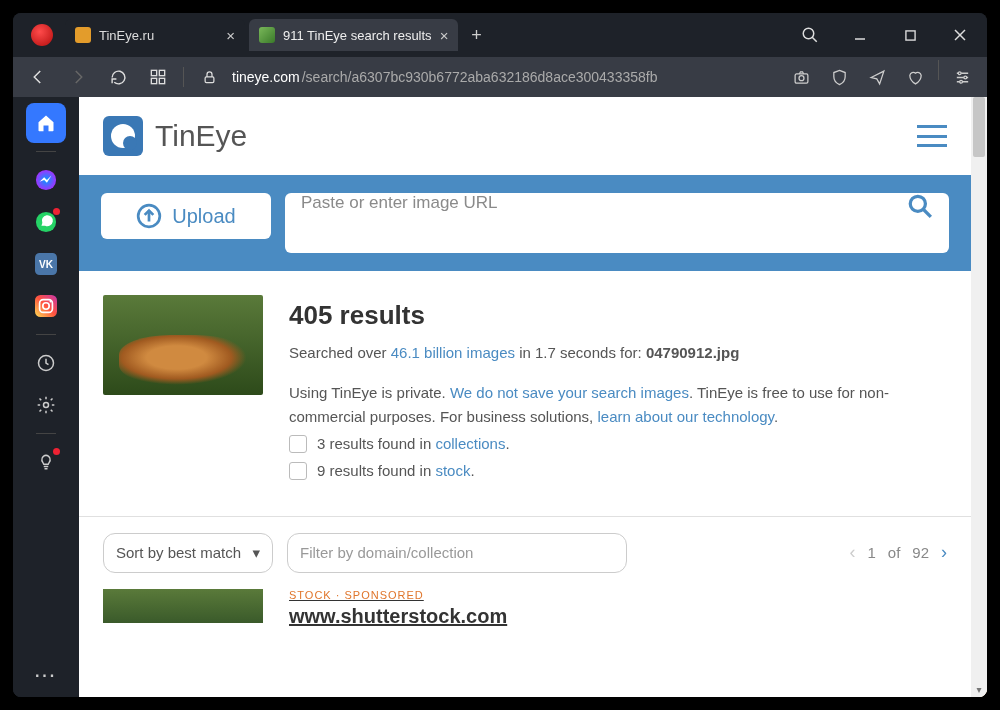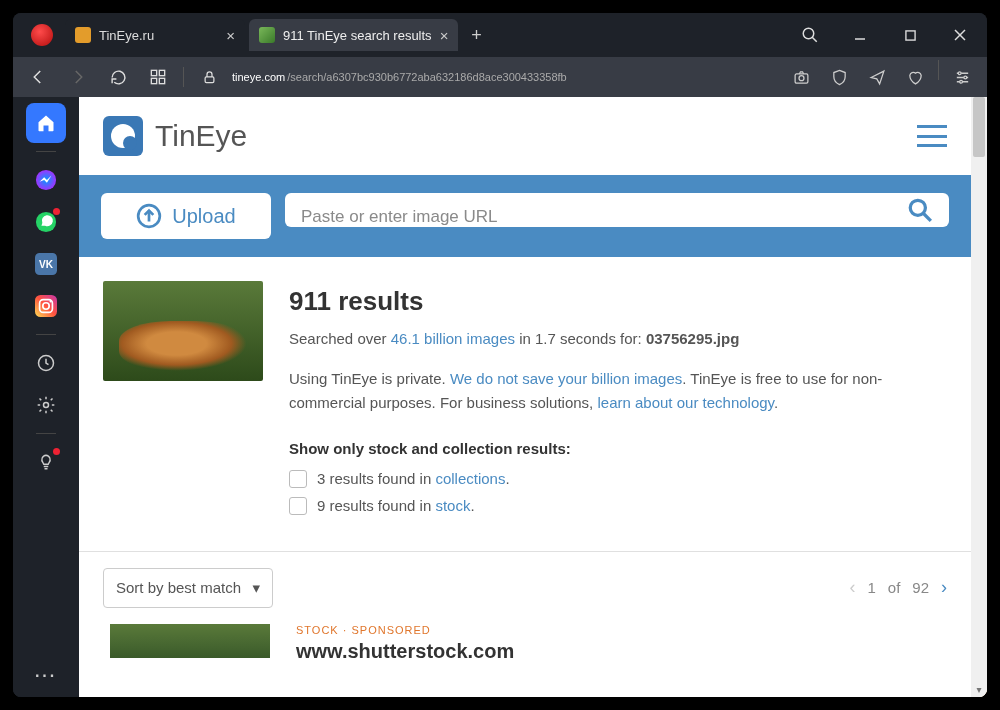--- a/index.html
+++ b/index.html
@@ -23,21 +23,21 @@
   .winbtn { width: 46px; height: 44px; display: flex; align-items: center; justify-content: center; color: #ddd; }
   .winbtn svg { stroke: #ddd; }
   .winbtn.search svg { stroke: #ddd; }
 
   
   .addrbar { height: 40px; background: #383c45; display: flex; align-items: center; color: #bbb; padding: 0 8px; gap: 6px; }
   .navbtn { width: 34px; height: 34px; display: flex; align-items: center; justify-content: center; border-radius: 4px; }
   .navbtn svg { stroke: #ddd; fill: none; }
   .navbtn.dim svg { stroke: #666; }
   .addr-sep { width: 1px; height: 20px; background: #555; margin: 0 2px; }
-  .url { font-size: 11px; color: #fff; flex: 1; display: flex; align-items: center; gap: 2px;}
+  .url { font-size: 14px; color: #fff; flex: 1; display: flex; align-items: center; gap: 2px;}
   .url .domain { color: #fff; }
   .url .path { color: #aaa; }
   .addr-right { display: flex; gap: 4px; }
   .addr-right .navbtn svg { stroke: #ccc; }
 
   
   .body-row { flex: 1; display: flex; background: #1e2229; overflow: hidden; }
   .sidebar { width: 66px; background: #1e2229; display: flex; flex-direction: column; align-items: center; padding-top: 6px; gap: 2px; }
   .side-item { width: 40px; height: 40px; display: flex; align-items: center; justify-content: center; border-radius: 8px; position: relative; }
   .side-item.active { background: #3478ff; }
@@ -55,46 +55,46 @@
   .logo-box { width: 40px; height: 40px; background:#3a78b5; border-radius:6px; display:flex; align-items:center; justify-content:center; margin-right:12px; position:relative;}
   .logo-box::before{content:""; position:absolute; width:24px;height:24px;border-radius:50%;background:#fff;}
   .logo-box::after{content:""; position:absolute; width:14px;height:14px;border-radius:50%;background:#3a78b5; right:6px; bottom:6px;}
   .logo-text { font-size: 30px; color: #555; }
   .hamburger { margin-left: auto; width: 30px; height: 22px; display: flex; flex-direction: column; justify-content: space-between; }
   .hamburger div { height: 3px; background: #4a8bc2; }
 
   .bluebar { background: #4a8bc2; padding: 18px 22px; display: flex; gap: 14px; }
   .upload-btn { background: #fff; border-radius: 6px; width: 170px; height: 46px; display: flex; align-items: center; justify-content: center; gap: 10px; color: #4a8bc2; font-size: 20px; }
   .upload-btn svg { stroke:#4a8bc2; fill:none;}
-  .url-input { flex: 1; background: #fff; border-radius: 6px; height: 34px; display: flex; align-items: flex-end; padding: 0 16px; }
+  .url-input { flex: 1; background: #fff; border-radius: 6px; height: 60px; display: flex; align-items: flex-start; padding: 0 16px; }
   .url-input input { border: none; outline: none; font-size: 17px; flex: 1; color:#333;}
   .url-input input::placeholder { color:#8a8a8a; }
   .url-input .mag svg { stroke:#4a8bc2; }
 
   .results { padding: 24px; display: flex; gap: 26px; }
   .thumb { width: 160px; height: 100px; background: linear-gradient(#5a7a3a,#2d4a1a); border-radius:2px; position:relative; overflow:hidden;}
   .thumb::before{content:"";position:absolute;left:10%;right:10%;top:40%;bottom:10%;background:radial-gradient(ellipse at 45% 45%, #d08a40 30%, #a05a20 55%, transparent 70%);border-radius:40%;}
   .res-body { flex: 1; font-size: 15px; color:#555; line-height:1.6;}
   .res-body h1 { font-size: 26px; color:#333; font-weight:bold; margin-bottom:4px;}
   .res-body a, .link { color:#4a8bc2; }
   .show-only { font-weight: bold; margin-top: 22px; margin-bottom:6px; color:#333;}
   .chk-row { display:flex; align-items:center; gap:10px; margin:3px 0;}
   .chk { width:18px; height:18px; border:1px solid #bbb; border-radius:3px; background:#fff;}
 
   .divider { height:1px; background:#e0e0e0; margin: 6px 0 0 0;}
   .toolbar-row { padding: 16px 24px; display:flex; gap:14px; align-items:center;}
-  .select-box { border:1px solid #ccc; border-radius:4px; height:40px; display:flex; align-items:center; padding:0 12px; font-size:15px; color:#555; }
+  .select-box { border:1px solid #ccc; border-radius:12px; height:40px; display:flex; align-items:center; padding:0 12px; font-size:15px; color:#555; }
   .select-box .caret{ margin-left:auto; padding-left:10px;}
   .sort-box{ width:170px;}
   .filter-box{ width:340px;}
   .pager{ margin-left:auto; display:flex; align-items:center; gap:12px; color:#888; font-size:15px;}
   .pager .pg-arr{ color:#4a8bc2; font-size:18px;}
   .pager .pg-arr.dim{ color:#ccc;}
 
-  .sponsored { padding: 0 24px 10px 31px; display:flex; gap:26px;}
+  .sponsored { padding: 0 24px 10px 24px; display:flex; gap:26px;text-decoration:underline;}
   .thumb2 { width:160px; height:34px; background: linear-gradient(#5a7a3a,#3a5a2a); overflow:hidden;}
   .spons-body .tag{ font-size:11px; letter-spacing:1px; color:#e0762c;}
   .spons-body .site{ font-size:20px; font-weight:bold; color:#333; margin-top:4px;}
 </style>
 </head>
 <body>
 
 <div class="window">
 
   <div class="titlebar">
@@ -306,44 +306,46 @@
             <div class="mag"><svg width="26" height="26" viewBox="0 0 24 24" stroke-width="3" fill="none">
                   <circle cx="10" cy="10" r="7"></circle>
                   <line x1="22" y1="22" x2="15" y2="15"></line>
                 </svg></div>
           </div>
         </div>
 
         <div class="results">
           <div class="thumb"></div>
           <div class="res-body">
-            <h1>911 results</h1>
+            <h1>405 results</h1>
             <div>
-              <span>Searched over </span><span class="link">46.1 billion images</span><span> in 1.7 seconds for: </span><b>03756295.jpg</b>
+              <span>Searched over </span><span class="link">46.1 billion images</span><span> in 1.7 seconds for: </span><b>04790912.jpg</b>
             </div>
             <div style="margin-top:16px">
-              <span>Using TinEye is private. </span><span class="link">We do not save your billion images</span><span>. TinEye is free to use for non-commercial purposes. For business solutions, </span><span class="link">learn about our technology</span><span>.</span>
-            </div>
-            <div class="show-only">Show only stock and collection results:</div>
+              <span>Using TinEye is private. </span><span class="link">We do not save your search images</span><span>. TinEye is free to use for non-commercial purposes. For business solutions, </span><span class="link">learn about our technology</span><span>.</span>
+            </div>
             <div class="chk-row">
               <div class="chk"></div>
               <div><span>3 results found in </span><span class="link">collections</span><span>.</span></div>
             </div>
             <div class="chk-row">
               <div class="chk"></div>
               <div><span>9 results found in </span><span class="link">stock</span><span>.</span></div>
             </div>
           </div>
         </div>
 
         <div class="divider"></div>
         <div class="toolbar-row">
           <div class="select-box sort-box">
             <span>Sort by best match</span>
             <span class="caret">▾</span>
+          </div>
+          <div class="select-box filter-box">
+            <span style="color:#999">Filter by domain/collection</span>
           </div>
           <div class="pager">
             <span class="pg-arr dim">‹</span>
             <span>1</span>
             <span>of</span>
             <span>92</span>
             <span class="pg-arr">›</span>
           </div>
         </div>
 

